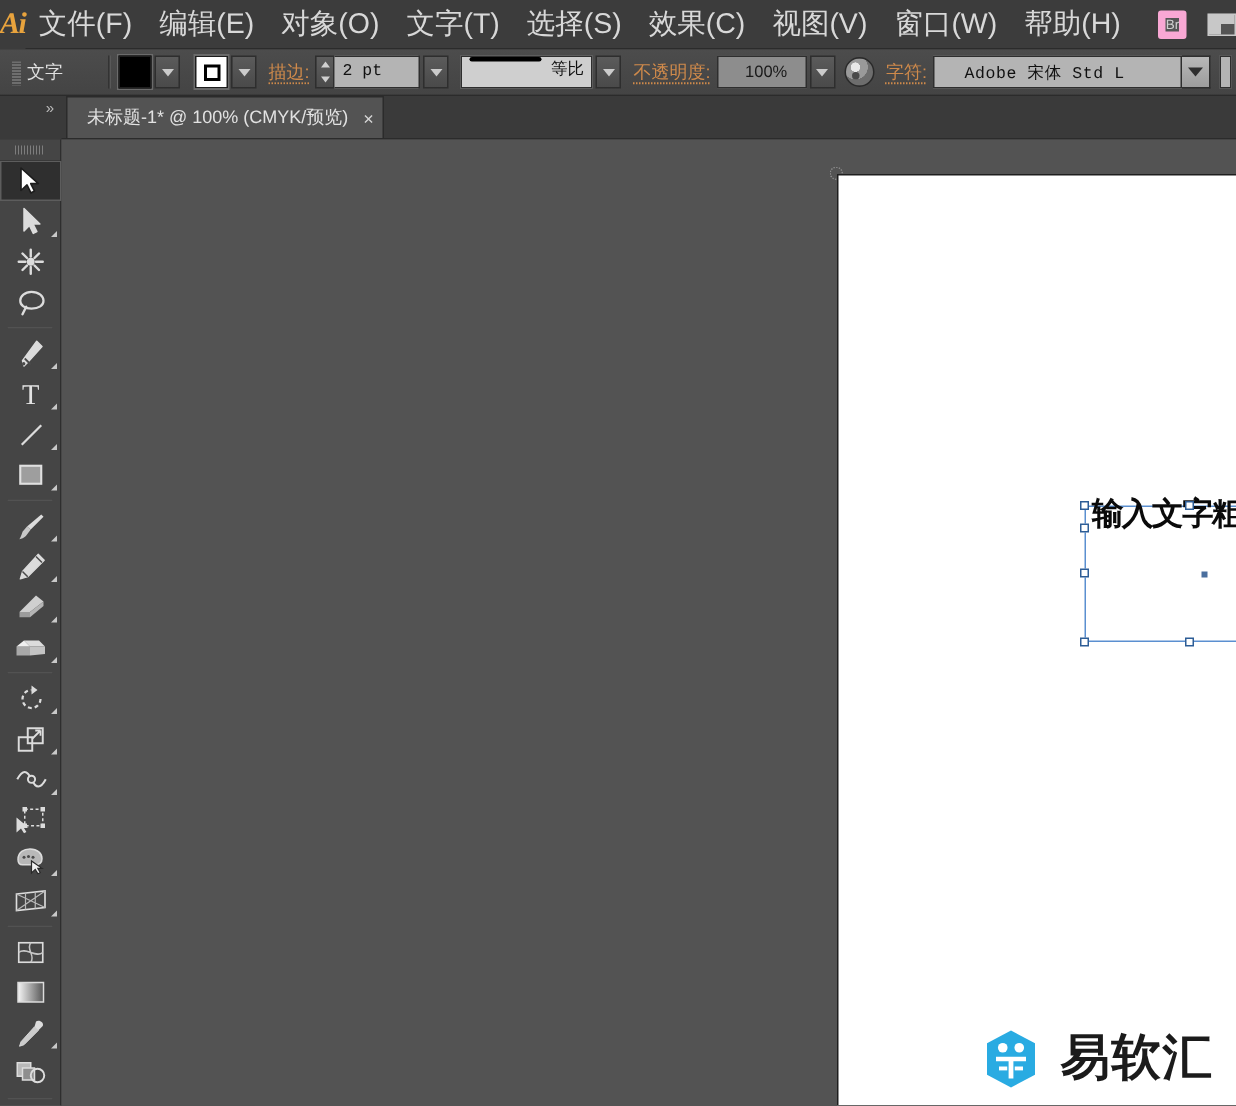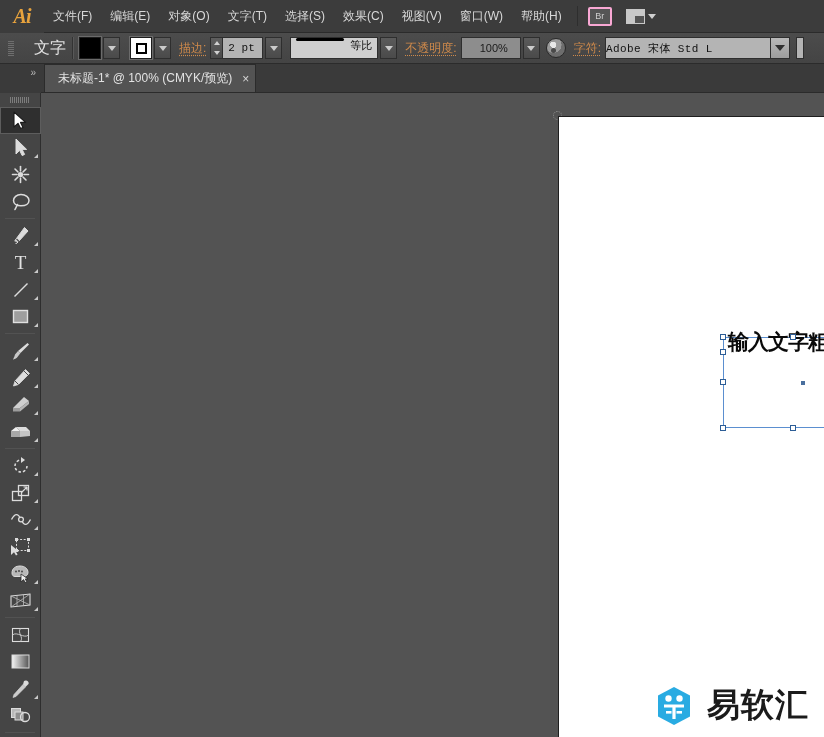--- a/index.html
+++ b/index.html
@@ -22,25 +22,25 @@
   }
   .ai-logo{
     width:44px; height:33px; display:flex; align-items:center; justify-content:center;
     font-family:"Liberation Serif", serif;
     font-weight:bold; font-size:20px; font-style:italic;
     color:#e8a33d; letter-spacing:-1px;
     background:#3c3c3c;
   }
   .menu-item{
     padding:0 9px; height:33px; line-height:33px;
-    font-size:12px; color:#d8d8d8; cursor:default; white-space:nowrap;
+    font-size:19px; color:#d8d8d8; cursor:default; white-space:nowrap;
   }
   .menu-sep{ width:1px; height:20px; background:#2e2e2e; margin:0 6px; }
   .br-btn{
-    width:24px; height:19px; background:#555; border:2px solid #f9a8d4;
+    width:24px; height:19px; background:#555; border:5px solid #f9a8d4;
     display:flex; align-items:center; justify-content:center;
     font-size:9px; color:#cfcfcf; border-radius:2px; margin-left:4px;
   }
   .arrange-btn{
     display:flex; align-items:center; gap:3px; margin-left:14px;
   }
   .arrange-grid{
     width:19px; height:15px; border:1px solid #c8c8c8; position:relative; background:#545454;
   }
   .arrange-grid:before{ content:""; position:absolute; left:0; top:0; width:8px; height:13px; background:#c8c8c8; }
@@ -51,21 +51,21 @@
   }
 
   
   .ctrlbar{
     position:absolute; left:0; top:33px; width:824px; height:31px;
     background:linear-gradient(#4c4c4c,#444);
     border-bottom:1px solid #2b2b2b;
     display:flex; align-items:center;
   }
   .ctx-label{
-    width:66px; padding-left:34px; font-size:16px; color:#e0e0e0;text-align:right;
+    width:66px; padding-left:18px; font-size:12px; color:#e0e0e0;
   }
   .grip{
     position:absolute; left:8px; top:8px; width:6px; height:16px;
     background:repeating-linear-gradient(#6e6e6e 0 1px, transparent 1px 2px);
   }
   .cb-sep{ width:1px; height:22px; background:#333; box-shadow:1px 0 0 #585858; margin:0 6px; }
   .swatch-box{
     width:22px; height:22px; border:1px solid #1d1d1d;
     box-shadow:0 0 0 1px #6b6b6b;
     display:flex; align-items:center; justify-content:center;
@@ -112,21 +112,21 @@
     background:radial-gradient(circle at 35% 32%, #e8e8e8 0 18%, #9a9a9a 19% 48%, #6d6d6d 49% 100%);
     border:1px solid #2a2a2a; margin:0 6px;
     position:relative;
   }
   .recolor-icon:after{
     content:""; position:absolute; left:4px; top:9px; width:5px;height:5px;border-radius:50%;background:#4a4a4a;
   }
   .font-field{
     width:166px;height:22px;background:#b4b4b4;border:1px solid #2e2e2e;
     color:#111;font-family:"Liberation Mono", monospace;font-size:11px;
-    display:flex;align-items:center;padding-left:0; letter-spacing:.4px;
+    display:flex;align-items:center;padding-left:20px; letter-spacing:.4px;
   }
   .font-drop{
     width:19px;height:22px;background:linear-gradient(#b8b8b8,#9d9d9d);border:1px solid #2e2e2e;border-left:none;
     display:flex;align-items:center;justify-content:center;
   }
   .font-drop i{ width:0;height:0;border-left:5px solid transparent;border-right:5px solid transparent;border-top:6px solid #2f2f2f; }
   .edge-field{
     width:8px;height:22px;background:#b4b4b4;border:1px solid #2e2e2e;
   }
 
@@ -263,21 +263,21 @@
         <i></i>
       </div>
 
     <div class="orange-lbl">描边:</div>
 
     <div style="display:flex;align-items:center">
       <div class="spinner">
         <i class="up"></i>
         <i class="dn"></i>
       </div>
-      <div class="txtfield" style="width:40px">2 pt</div>
+      <div class="txtfield" style="width:57px">2 pt</div>
       <div class="mini-drop">
           <i></i>
         </div>
     </div>
 
     <div style="width:8px"></div>
 
     <div class="stroke-profile">
       <span class="profile-line"></span>
       <span>等比</span>

